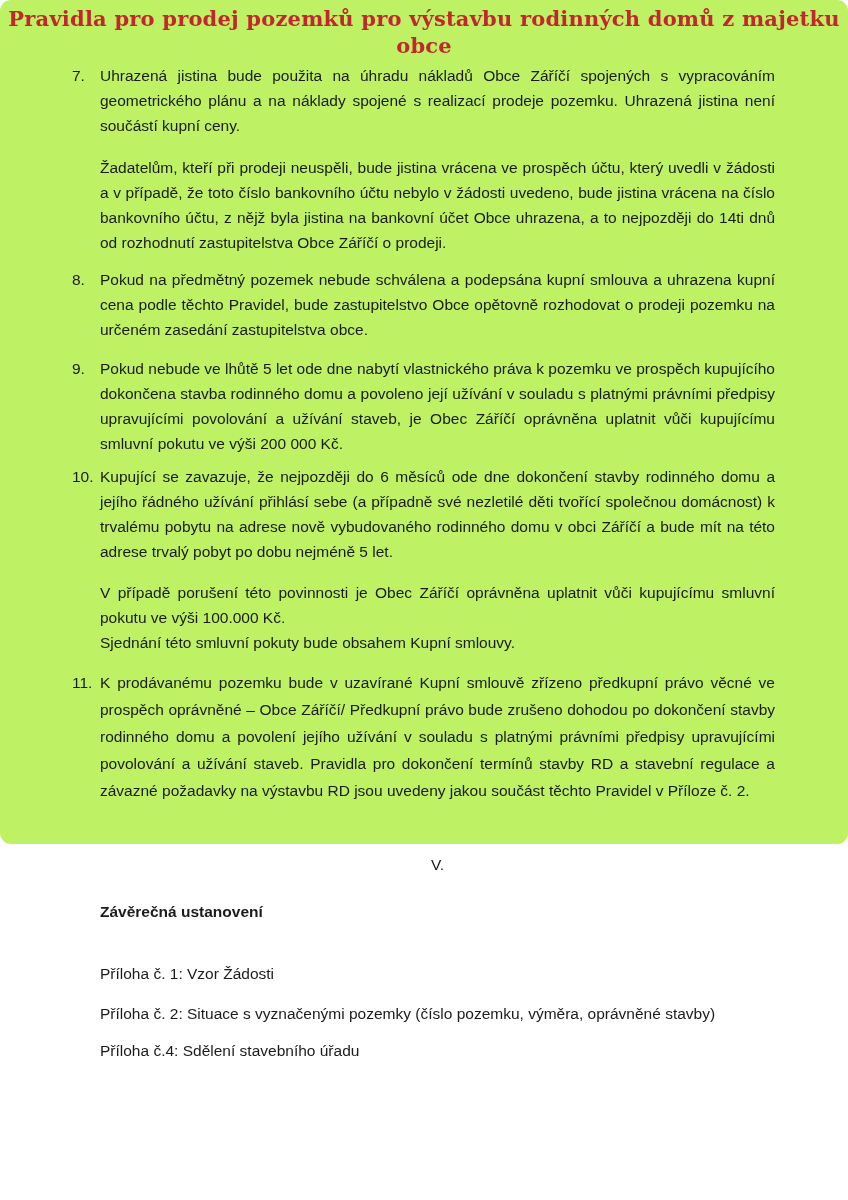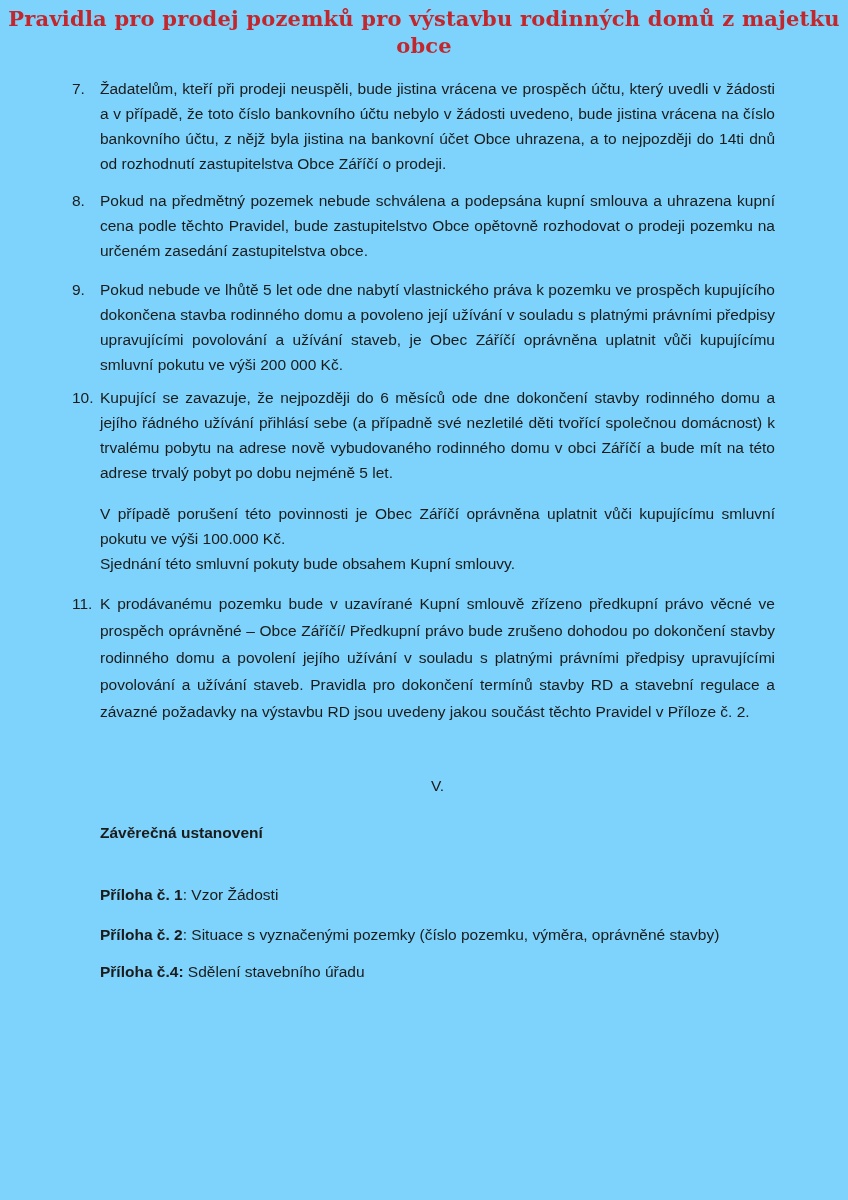--- a/index.html
+++ b/index.html
@@ -1,24 +1,25 @@
 <!DOCTYPE html>
 <html><head>
 <meta charset="utf-8">
 <style>
   html, body { margin: 0; padding: 0; background: #ffffff; }
   body { width: 848px; height: 1200px; overflow: hidden; }
   .page {
     position: relative;
-    width: 848px; height: 1200px;
-    background: #7dd3fc;
+    width: 848px; height: 844px;
+    background: #bef264;
     color: #1b1b1b;
     font-family: "Liberation Sans", sans-serif;
     font-size: 15.5px;
     line-height: 25px;
+    border-radius: 11px;
   }
   .title {
     padding-top: 5px;
     text-align: center;
     font-family: "DejaVu Serif", serif;
     font-weight: 700;
     font-size: 21px;
     line-height: 27px;
     letter-spacing: 0.2px;
   }
@@ -36,39 +37,40 @@
   .item-8  { margin-top: 12px; }
   .item-9  { margin-top: 14px; }
   .item-10 { margin-top: 8px; }
   .item-10 .extra  { margin-top: 16px; }
   .item-10 .extra2 { margin-top: 0; }
   .item-11 { margin-top: 14px; line-height: 27px; }
   .section-numeral { margin-top: 48px; text-align: center; }
   .section-heading { margin-top: 22px; text-align: left; font-weight: 700; }
   .effective-line  { margin-top: 18px; }
   .attachment { position: relative; }
-  .attachment .att-label { font-weight: 700; }
+  .attachment .att-label { font-weight: 400; }
   .attachment-1 { margin-top: 37px; }
   .attachment-2 { margin-top: 15px; max-width: 662px; }
   .attachment-3 { margin-top: 8px; }
   .attachment-4 { margin-top: 12px; }
 </style>
 </head>
 <body>
 
 <div class="page">
 
   <header class="title" style="color: rgb(193, 39, 45);">
     <div>Pravidla pro prodej pozemků pro výstavbu rodinných domů z majetku obce</div>
   </header>
 
   <main class="content">
 
     <div class="item item-7">
       <span class="num">7.</span>
+      <p>Uhrazená jistina bude použita na úhradu nákladů Obce Záříčí spojených s vypracováním geometrického plánu a na náklady spojené s realizací prodeje pozemku. Uhrazená jistina není součástí kupní ceny.</p>
       <p class="extra">Žadatelům, kteří při prodeji neuspěli, bude jistina vrácena ve prospěch účtu, který uvedli v žádosti a v případě, že toto číslo bankovního účtu nebylo v žádosti uvedeno, bude jistina vrácena na číslo bankovního účtu, z nějž byla jistina na bankovní účet Obce uhrazena, a to nejpozději do 14ti dnů od rozhodnutí zastupitelstva Obce Záříčí o prodeji.</p>
     </div>
 
     <div class="item item-8">
       <span class="num">8.</span>
       <p>Pokud na předmětný pozemek nebude schválena a podepsána kupní smlouva a uhrazena kupní cena podle těchto Pravidel, bude zastupitelstvo Obce opětovně rozhodovat o prodeji pozemku na určeném zasedání zastupitelstva obce.</p>
     </div>
 
     <div class="item item-9">
       <span class="num">9.</span>

